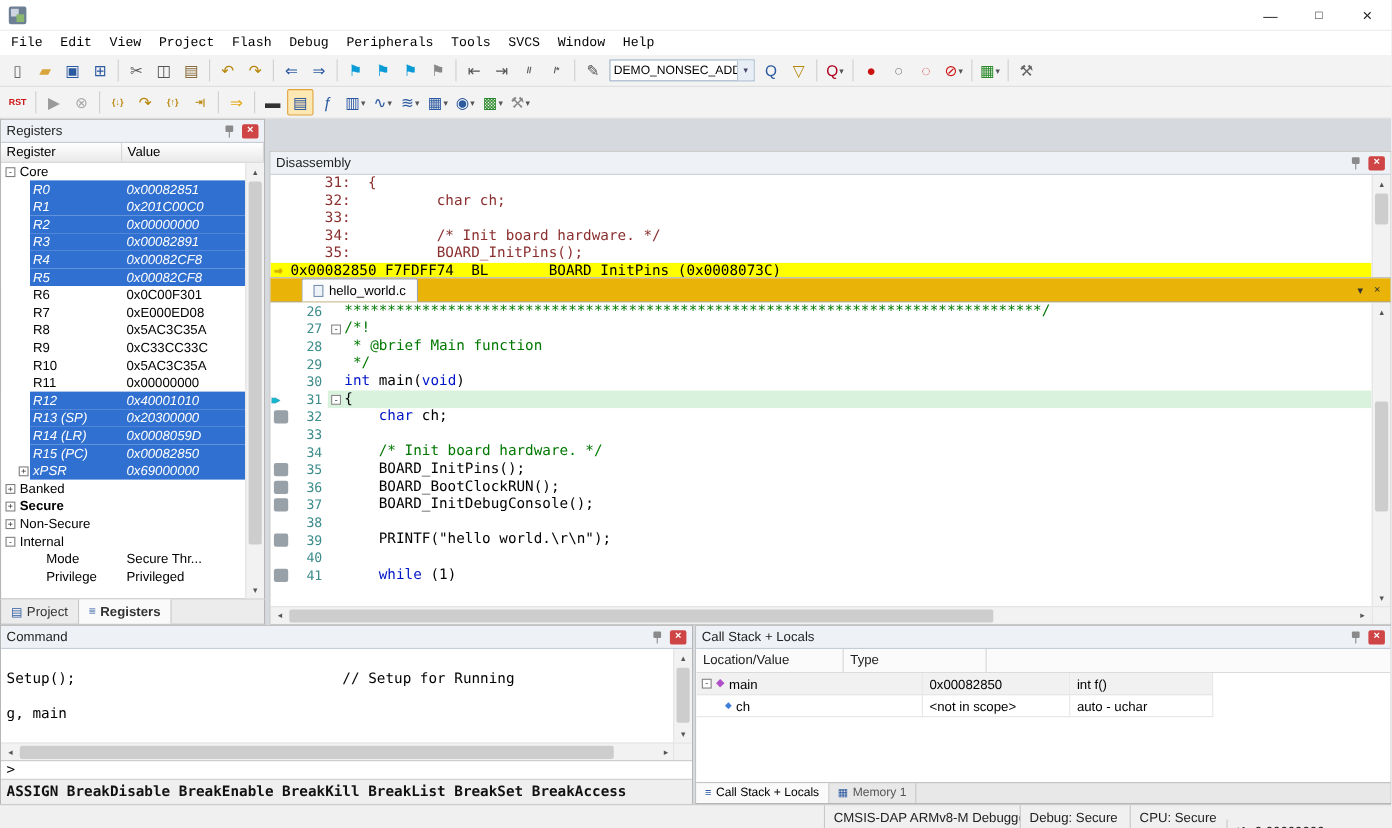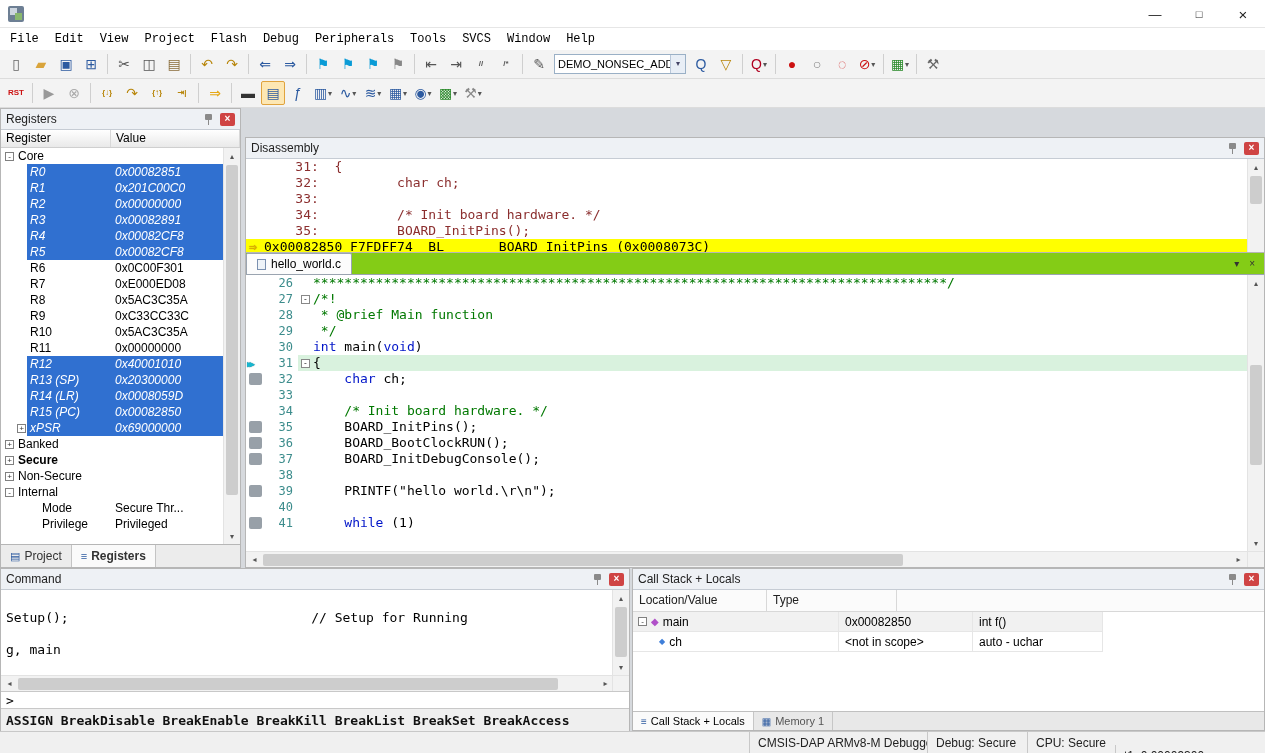--- a/index.html
+++ b/index.html
@@ -88,21 +88,21 @@
   .dis-body { position:absolute; left:0; top:21px; right:17px; bottom:16px; overflow:hidden; font-family:"DejaVu Sans Mono", monospace; font-size:13px; background:#fff; }
   .dis-row { height:16px; line-height:16px; white-space:pre; padding-left:18px; color:#8b2e2e; position:relative; }
   .dis-row.current { background:#ffff00; color:#000; }
   .dis-arrow { position:absolute; left:3px; top:0; color:#e8b400; text-shadow:0 0 1px #7a5c00; font-size:13px; font-weight:bold; }
   .dis-text { white-space:pre; }
   .dis-vsb { top:21px; right:0; bottom:16px; }
   .dis-hsb { left:0; right:17px; bottom:0; }
 
   
   .editor { left:245px; top:252px; width:1020px; height:316px; }
-  .tabbar { position:absolute; left:0; top:0; width:100%; height:22px; background:#84cc16; border-bottom:1px solid #9aa4b0; display:flex; align-items:flex-end; }
+  .tabbar { position:absolute; left:0; top:0; width:100%; height:22px; background:#eab308; border-bottom:1px solid #9aa4b0; display:flex; align-items:flex-end; padding-left:28px; }
   .etab { height:21px; display:flex; align-items:center; gap:5px; padding:0 10px; background:#fcfcfc; border:1px solid #9aa4b0; border-bottom:none; font-size:12px; border-radius:2px 2px 0 0; }
   .etab-icon { width:9px; height:11px; background:#eef3f8; border:1px solid #7a90b0; display:inline-block; }
   .tabbar-right { margin-left:auto; display:flex; align-items:center; gap:10px; padding-right:9px; height:100%; font-size:10px; color:#333; }
   .ed-body { position:absolute; left:0; top:22px; right:17px; bottom:16px; overflow:hidden; font-family:"DejaVu Sans Mono", monospace; font-size:13px; background:#fff; }
   .ed-row { height:16px; line-height:16px; display:flex; }
   .ed-row.cur .ed-fold, .ed-row.cur .ed-code { background:#d9f2de; }
   .ed-bp { width:20px; position:relative; flex:none; }
   .ed-block { position:absolute; left:3px; top:2px; width:13px; height:12px; background:#98a0a8; border-radius:2px; }
   .ed-curmark { position:absolute; left:1px; top:1px; font-size:9px; color:#18b7d0; letter-spacing:-3px; text-shadow:0 0 1px #006070; }
   .ed-num { width:32px; flex:none; text-align:right; padding-right:5px; color:#3c8c8c; font-size:12px; }

